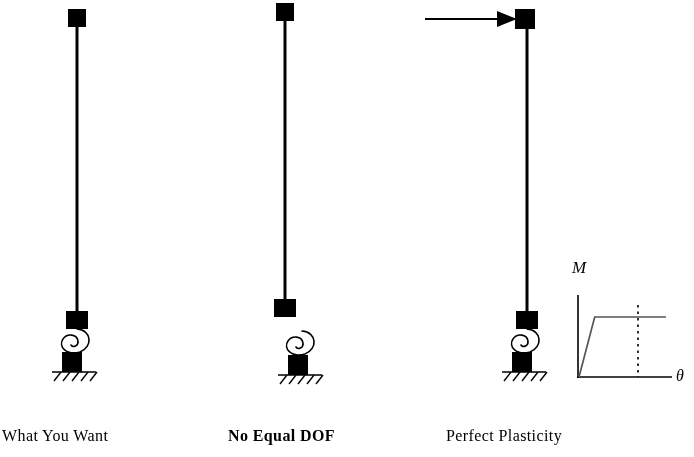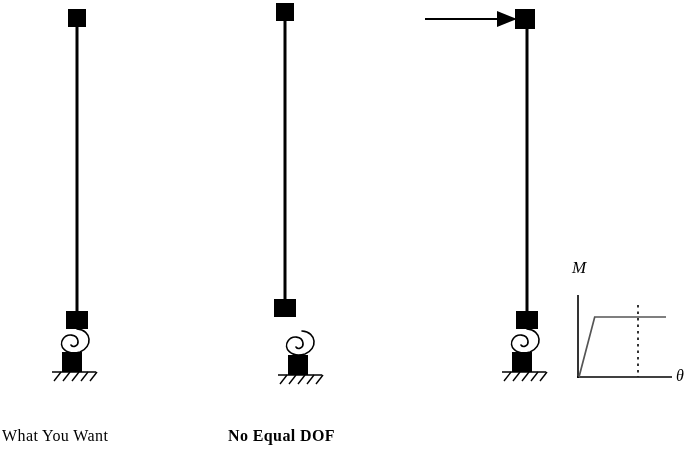--- a/index.html
+++ b/index.html
@@ -148,13 +148,14 @@
     </g>
   </svg>
 </div>
 
 <div class="axis-label lbl-M">M</div>
 <div class="axis-label lbl-theta">θ</div>
 
 <div class="caption-row">
   <div class="caption cap1">What You Want</div>
   <div class="caption cap2">No Equal DOF</div>
+  <div class="caption cap3">Perfect Plasticity</div>
 </div>
 
 </body></html>

